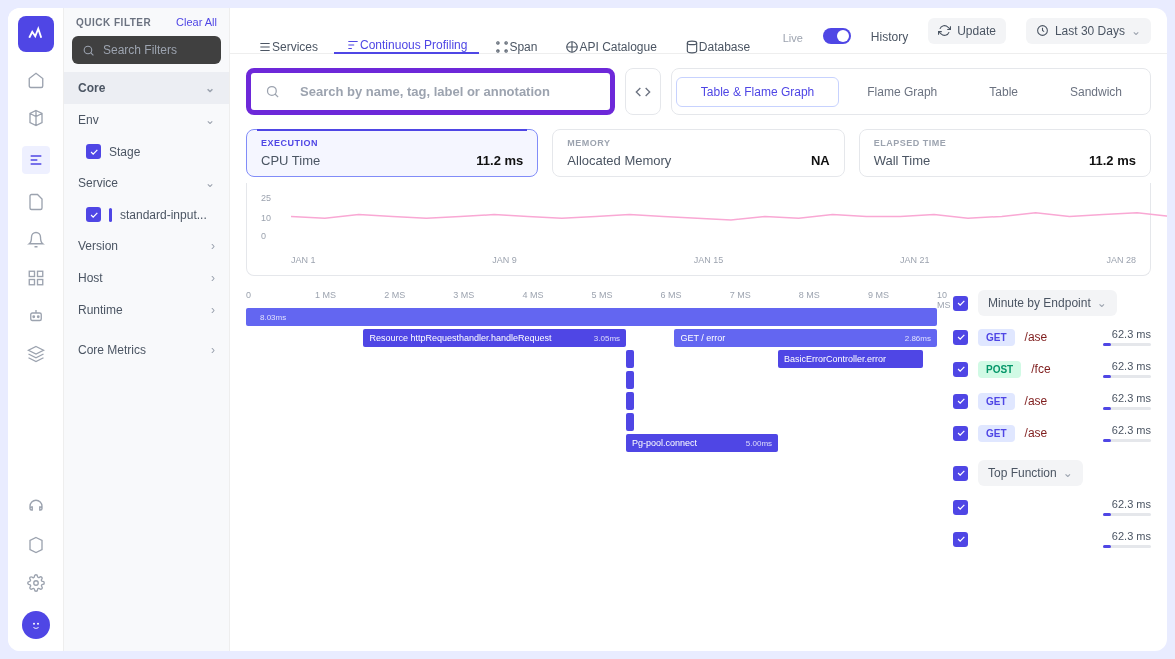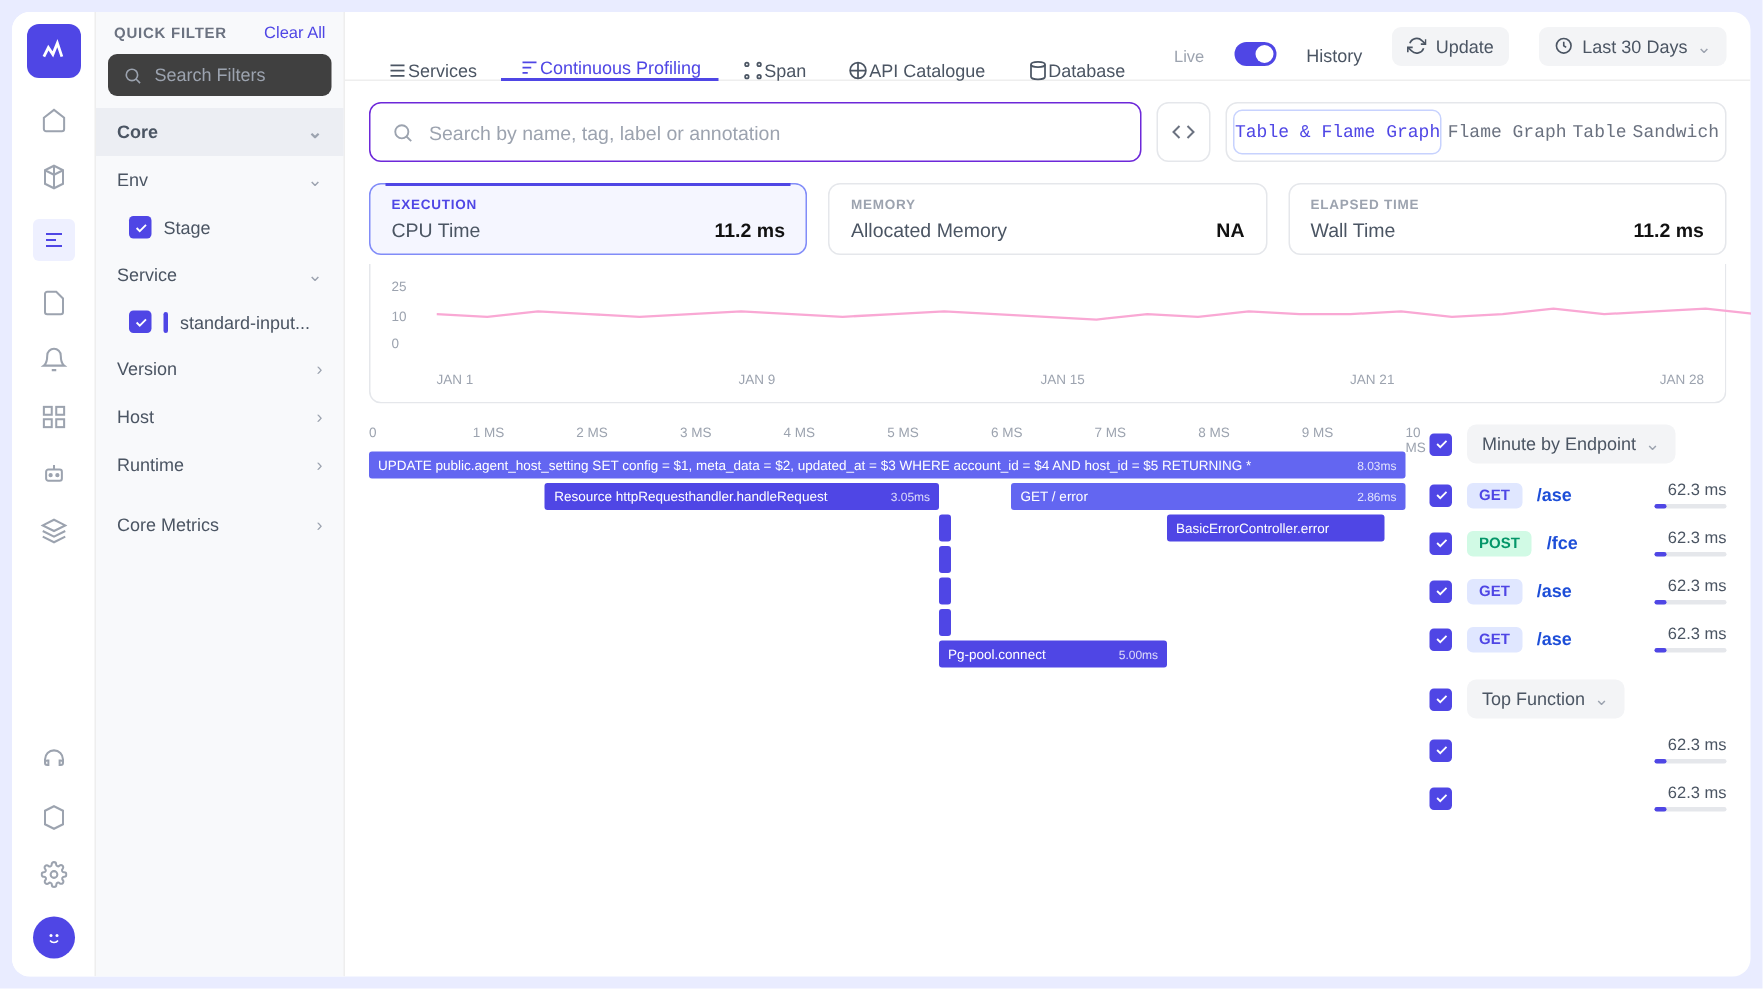--- a/index.html
+++ b/index.html
@@ -27,24 +27,24 @@
 .tabs { display: flex; align-items: center; padding: 0 16px; border-bottom: 1px solid #eee; height: 46px; gap: 4px; }
 .tab { display: flex; align-items: flex-end; gap: 0; padding: 0 12px; height: 46px; font-size: 12px; color: #4b5563; cursor: pointer; }
 .tab.active { color: #4f46e5; border-bottom: 2px solid #4f46e5; font-weight: 500; }
 .tabs-right { margin-left: auto; display: flex; align-items: flex-end; gap: 20px; font-size: 12px; }
 .live { color: #9ca3af; font-size: 11px; }
 .toggle { width: 28px; height: 16px; background: #4f46e5; border-radius: 10px; position: relative; cursor: pointer; }
 .toggle::after { content: ''; position: absolute; width: 12px; height: 12px; background: #fff; border-radius: 50%; top: 2px; right: 2px; }
 .pill { display: flex; align-items: center; gap: 6px; padding: 6px 10px; background: #f3f4f6; border-radius: 6px; cursor: pointer; color: #4b5563; }
 .content { padding: 14px 16px; overflow: auto; }
 .searchrow { display: flex; gap: 10px; margin-bottom: 14px; }
-.bigsearch { flex: 1; border: 1px solid #6d28d9; border-radius: 8px; padding: 11px 14px; display: flex; align-items: center; gap: 10px; color: #9ca3af; font-size: 13px; }
+.bigsearch { flex: 1; border: 5px solid #6d28d9; border-radius: 8px; padding: 11px 14px; display: flex; align-items: center; gap: 20px; color: #9ca3af; font-size: 13px; font-weight: bold; }
 .codebtn { width: 36px; border: 1px solid #e5e7eb; border-radius: 8px; display: flex; align-items: center; justify-content: center; color: #6b7280; cursor: pointer; }
 .views { border: 1px solid #e5e7eb; border-radius: 8px; display: flex; align-items: center; padding: 4px; gap: 4px; }
-.view { padding: 7px 0; font-size: 12px; color: #6b7280; border-radius: 6px; cursor: pointer; font-family: Liberation Mono, monospace; }
+.view { padding: 7px 24px; font-size: 12px; color: #6b7280; border-radius: 6px; cursor: pointer; }
 .view.active { border: 1px solid #c7d2fe; color: #4f46e5; }
 .cards { display: flex; gap: 14px; margin-bottom: 6px; }
 .card { flex: 1; border: 1px solid #e5e7eb; border-radius: 8px; padding: 8px 14px; position: relative; }
 .card.active { border-color: #818cf8; background: #f5f6ff; }
 .card.active::before { content: ''; position: absolute; top: -1px; left: 10px; right: 10px; height: 2px; background: #4f46e5; }
 .card-title { font-size: 9px; font-weight: 600; color: #4f46e5; letter-spacing: 0.5px; }
 .card:not(.active) .card-title { color: #9ca3af; }
 .card-row { display: flex; justify-content: space-between; align-items: center; margin-top: 5px; font-size: 13px; color: #4b5563; }
 .card-val { font-weight: 600; color: #111; }
 .sparkwrap { border: 1px solid #e5e7eb; border-top: none; border-radius: 0 0 8px 8px; padding: 10px 14px; margin-bottom: 14px; }
@@ -61,21 +61,21 @@
 .fbar.dark { background: #4f46e5; }
 .fbar .tm { font-size: 8px; opacity: 0.8; margin-left: 8px; }
 .smallbar { position: absolute; background: #4f46e5; width: 8px; height: 18px; border-radius: 2px; }
 .rside { width: 198px; }
 .rcheckhead { display: flex; align-items: center; gap: 10px; margin-bottom: 12px; }
 .rsel { background: #f3f4f6; padding: 6px 10px; border-radius: 6px; font-size: 12px; color: #4b5563; display: flex; align-items: center; gap: 6px; cursor: pointer; }
 .ritem { display: flex; align-items: center; gap: 10px; margin-bottom: 14px; }
 .method { padding: 3px 8px; border-radius: 4px; font-size: 10px; font-weight: 600; }
 .method.get { background: #e0e7ff; color: #4f46e5; }
 .method.post { background: #d1fae5; color: #059669; }
-.rpath { font-size: 12px; color: #1d4ed8; flex: 1; font-weight: bold; }
+.rpath { font-size: 12px; color: #7f1d1d; flex: 1; }
 .rms { font-size: 11px; color: #4b5563; text-align: right; }
 .rprog { width: 48px; height: 3px; background: #e5e7eb; border-radius: 2px; position: relative; margin-top: 3px; }
 .rprog::before { content: ''; position: absolute; left: 0; width: 8px; height: 3px; background: #4f46e5; border-radius: 2px; }
 .rcol { display: flex; flex-direction: column; align-items: flex-end; }
 .rlabel { font-size: 12px; color: #4b5563; flex: 1; }
 .rsect2 { margin-top: 18px; }
 </style>
 </head>
 <body>
 
@@ -351,21 +351,20 @@
               <span style="left: 40%;">4 MS</span>
               <span style="left: 50%;">5 MS</span>
               <span style="left: 60%;">6 MS</span>
               <span style="left: 70%;">7 MS</span>
               <span style="left: 80%;">8 MS</span>
               <span style="left: 90%;">9 MS</span>
               <span style="left: 100%;">10 MS</span>
             </div>
           <div class="flamebars">
             <div class="fbar" style="left:0;width:100%;top:0">
-                <span>UPDATE public.agent_host_setting SET config = $1, meta_data = $2, updated_at = $3 WHERE account_id = $4 AND host_id = $5 RETURNING *</span>
                 <span class="tm">8.03ms</span>
               </div>
             <div class="fbar dark" style="left:17%;width:38%;top:21px">
                 <span>Resource httpRequesthandler.handleRequest</span>
                 <span class="tm">3.05ms</span>
               </div>
             <div class="fbar" style="left:62%;width:38%;top:21px">
                 <span>GET / error</span>
                 <span class="tm">2.86ms</span>
               </div>

